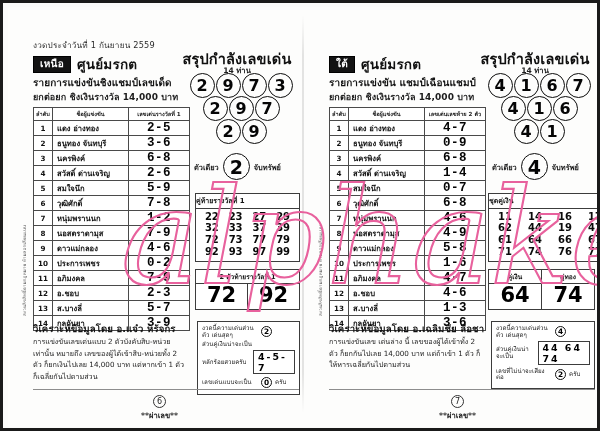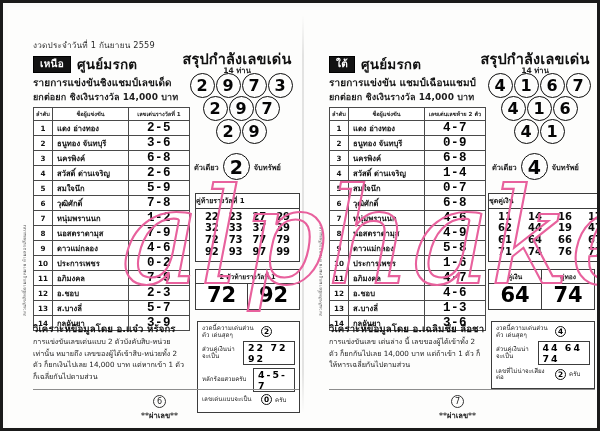--- a/index.html
+++ b/index.html
@@ -305,21 +305,20 @@
     <div class="analysis-title" style="left:28px; top:318px;">วิเคราะห์ข้อมูลโดย อ.แจ๋ว หรัจกร</div>
     <div class="analysis-body" style="left:28px; top:333px;">การแข่งขันเลขเด่นแบบ 2 ตัวบังคับสิบ-หน่วย เท่านั้น หมายถึง เลขของผู้ได้เข้าสิบ-หน่วยทั้ง 2 ตัว ก็ยกเงินไปเลย 14,000 บาท แต่หากเข้า 1 ตัว ก็เฉลี่ยกันไปตามส่วน</div>
 
     <div class="note-box" style="left:192px; top:318px; width:103px;">
       <div class="note-row">
         <span class="note-lbl">งวดนี้ความเด่นส่วนตัว เด่นสุดๆ</span>
         <span class="mini-circle">2</span>
       </div>
       <div class="note-row">
         <span class="note-lbl">ส่วนคู่เงินน่าจะเป็น</span>
-        <span class="note-val-box">22  72  92</span>
       </div>
       <div class="note-row">
         <span class="note-lbl">หลักร้อยสวยครับ</span>
         <span class="note-val-box">4-5-7</span>
       </div>
       <div class="note-row">
         <span class="note-lbl">เลขเด่นแบบจะเป็น</span>
         <span class="mini-circle">0</span>
         <span class="note-suffix">ครับ</span>
       </div>

